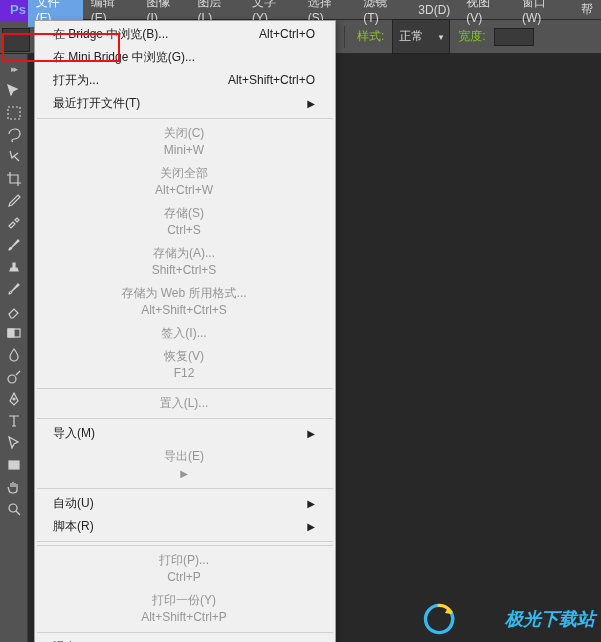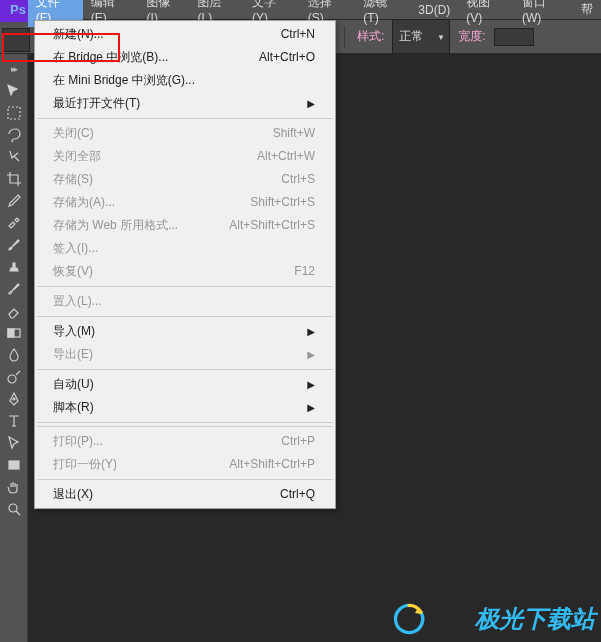--- a/index.html
+++ b/index.html
@@ -38,21 +38,21 @@
 }
 .options-bar {
   height: 34px;
   background: #535353;
   border-bottom: 1px solid #2a2a2a;
   display: flex;
   align-items: center;
   padding-left: 340px;
   gap: 8px;
 }
-.options-bar .label { color: #f9a8d4; }
+.options-bar .label { color: #84cc16; }
 .options-bar .select {
   background: #3a3a3a;
   border: 1px solid #222;
   padding: 8px 6px;
   min-width: 58px;
   display: flex;
   justify-content: space-between;
   align-items: center;
 }
 .options-bar .select .chev { font-size: 9px; }
@@ -107,21 +107,21 @@
   z-index: 10;
 }
 .dd-item {
   display: flex;
   justify-content: space-between;
   align-items: center;
   padding: 3px 20px 3px 18px;
   cursor: pointer;
   line-height: 17px;
 }
-.dd-item.disabled { color: #969696; cursor: default; }
+.dd-item.disabled { color: #969696; cursor: default; flex-direction: column; }
 .dd-item .arrow { font-size: 10px; }
 .dd-sep {
   height: 1px;
   background: #d0d0d0;
   margin: 3px 2px;
 }
 .highlight-red {
   position: absolute;
   left: 2px; top: 33px;
   width: 118px; height: 29px;
@@ -142,21 +142,21 @@
   display: flex;
   align-items: center;
   gap: 4px;
 }
 .wm-circle {
   width: 34px; height: 34px;
   position: relative;
 }
 .wm-circle svg { width: 34px; height: 34px; }
 .wm-text {
-  font-size: 24px;
+  font-size: 18px;
   font-weight: bold;
   color: #33baf2;
   font-style: italic;
   margin-left: 45px;
 }
 .collapse-arrows{
   font-size:9px;color:#bbb;letter-spacing:-2px;
 }
 </style>
 </head>
@@ -298,39 +298,39 @@
         <circle cx="7" cy="7" r="4"></circle>
         <path d="M10 10l4 4"></path>
       </svg>
     </div>
 </div>
 
 <div class="canvas"></div>
 
 <div class="dropdown" id="dropdown">
     <div class="dd-item">
-      <span>新建(N)...</span>
-      <span>Ctrl+N</span>
-    </div>
-    <div class="dd-item">
       <span>在 Bridge 中浏览(B)...</span>
       <span>Alt+Ctrl+O</span>
     </div>
     <div class="dd-item">
       <span>在 Mini Bridge 中浏览(G)...</span>
       <span></span>
     </div>
     <div class="dd-item">
+      <span>打开为...</span>
+      <span>Alt+Shift+Ctrl+O</span>
+    </div>
+    <div class="dd-item">
       <span>最近打开文件(T)</span>
       <span class="arrow">▶</span>
     </div>
     <div class="dd-sep"></div>
     <div class="dd-item disabled">
       <span>关闭(C)</span>
-      <span>Shift+W</span>
+      <span>Mini+W</span>
     </div>
     <div class="dd-item disabled">
       <span>关闭全部</span>
       <span>Alt+Ctrl+W</span>
     </div>
     <div class="dd-item disabled">
       <span>存储(S)</span>
       <span>Ctrl+S</span>
     </div>
     <div class="dd-item disabled">

